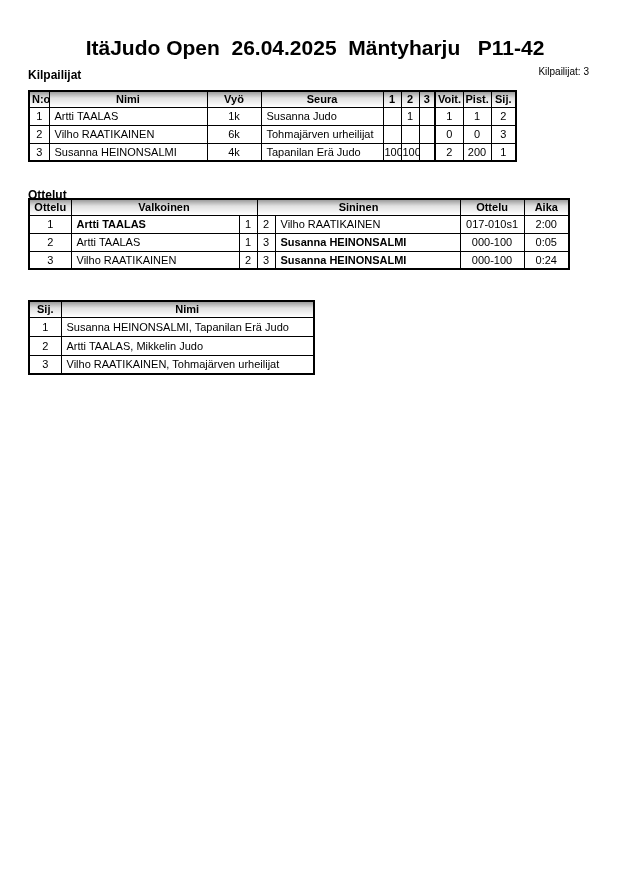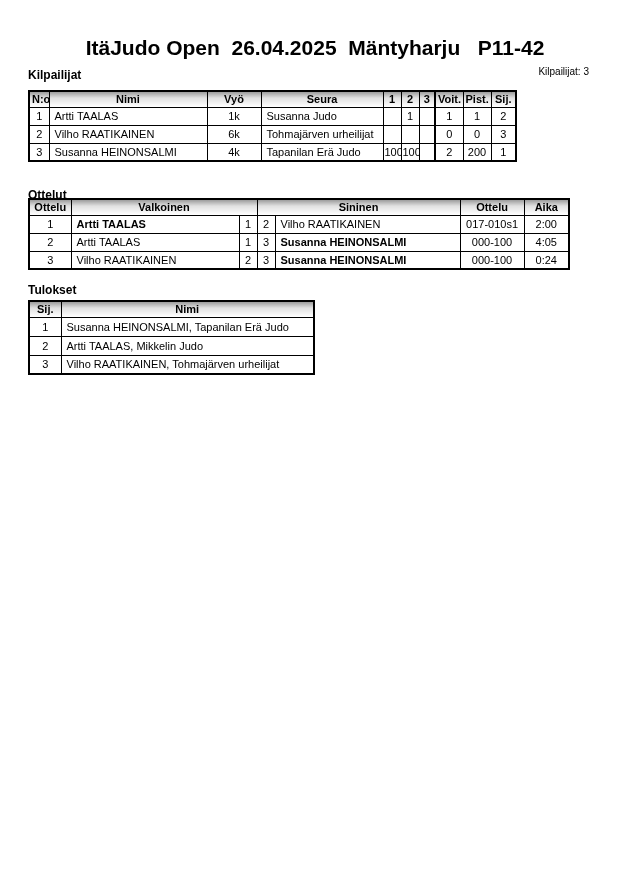--- a/index.html
+++ b/index.html
@@ -152,35 +152,34 @@
         <td class="c">017-010s1</td>
         <td class="c">2:00</td>
       </tr>
       <tr>
         <td class="c">2</td>
         <td>Artti TAALAS</td>
         <td class="c">1</td>
         <td class="c">3</td>
         <td class="bold">Susanna HEINONSALMI</td>
         <td class="c">000-100</td>
-        <td class="c">4:05</td>
+        <td class="c">0:05</td>
       </tr>
       <tr>
         <td class="c">3</td>
         <td>Vilho RAATIKAINEN</td>
         <td class="c">2</td>
         <td class="c">3</td>
         <td class="bold">Susanna HEINONSALMI</td>
         <td class="c">000-100</td>
         <td class="c">0:24</td>
       </tr>
     </tbody>
   </table>
 
-  <div class="section-label" id="tulokset-label">Tulokset</div>
   <table id="results-table">
     <colgroup>
       <col style="width:32px">
         <col style="width:253px">
     </colgroup>
     <thead>
       <tr>
         <th>Sij.</th>
         <th>Nimi</th>
       </tr>

